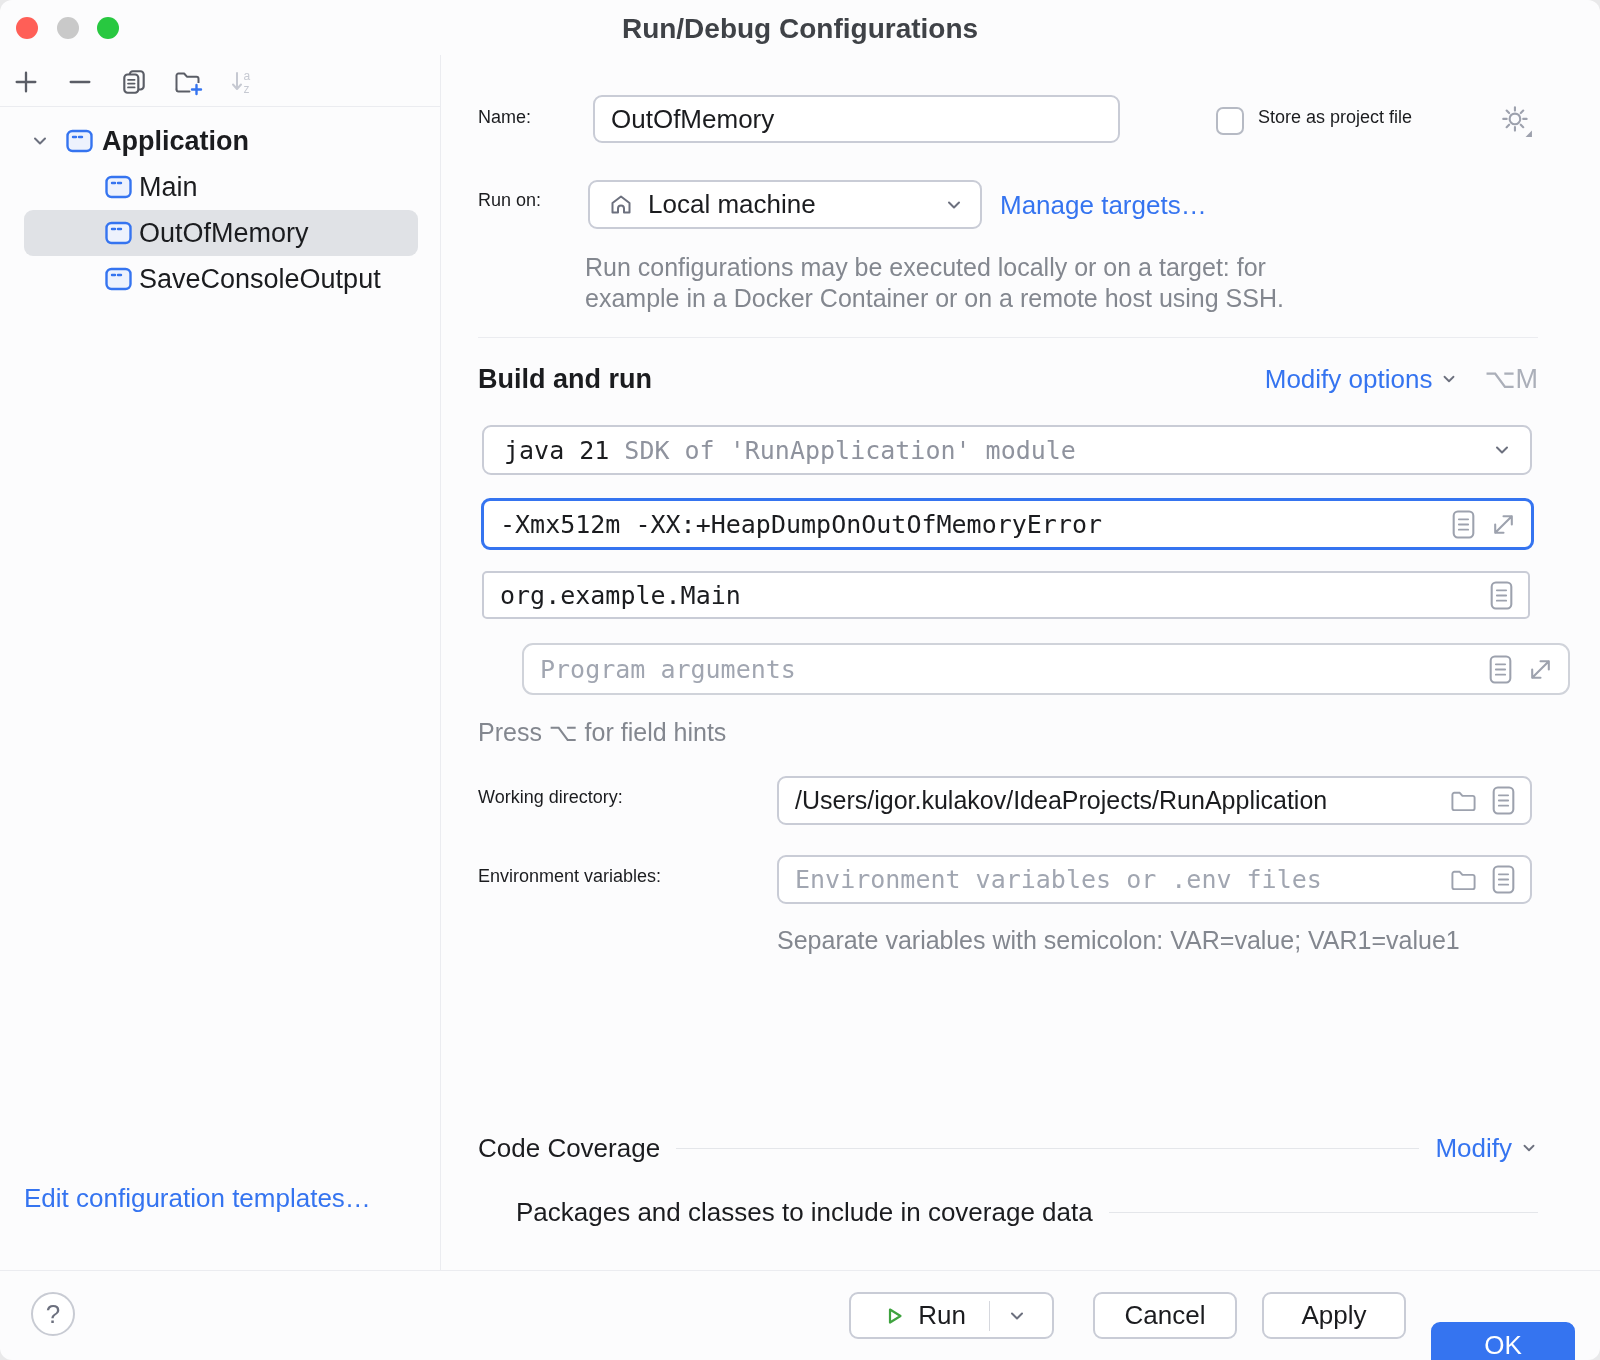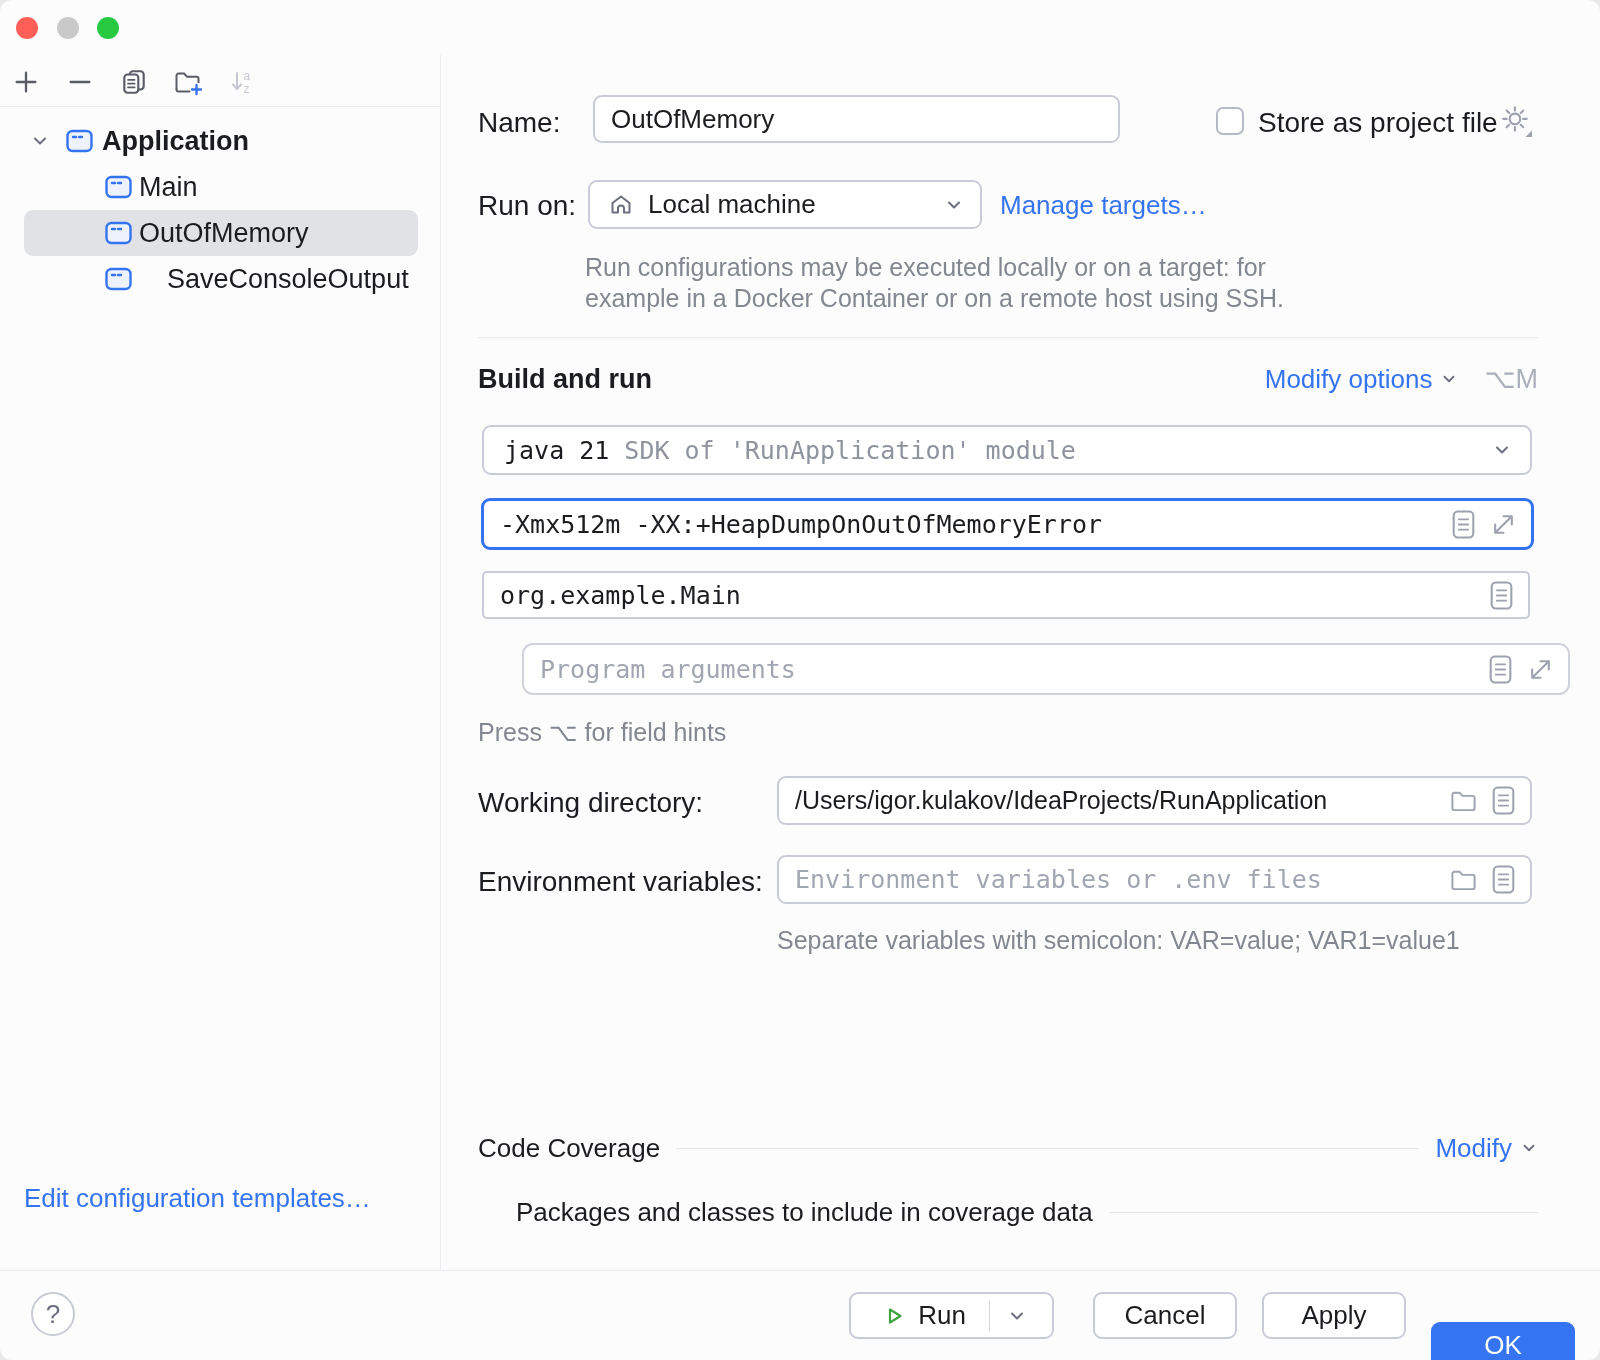--- a/index.html
+++ b/index.html
@@ -24,21 +24,21 @@
   .tool-btn{ width:36px; height:36px; display:flex; align-items:center; justify-content:center;
              color:#5a5d66; border-radius:6px; cursor:pointer; }
   .tool-btn.disabled{ color:#c6c9d2; }
   .tree-row{ position:absolute; display:flex; align-items:center; height:46px; }
   .tree-row .label{ font-size:27px; }
   .tree-row.selected-bg{ background:#e0e2e6; border-radius:9px; }
   .bold{ font-weight:700; }
   .link{ color:#3574f0; cursor:pointer; }
 
   
-  .form-label{ position:absolute; font-size:28px; color:#1b1c1f; }
+  .form-label{ position:absolute; font-size:18px; color:#1b1c1f; }
   .field{ position:absolute; display:flex; align-items:center; background:#ffffff;
           border:2px solid #c9ccd6; border-radius:9px; }
   .field.focused{ border:3px solid #3574f0; }
   .field.sq{ border-radius:5px; }
   .field input{ flex:1; height:100%; border:none; outline:none; background:transparent;
                 font-size:26px; padding:0 16px; color:#1b1c1f; font-family:inherit; }
   .field input.mono{ font-family:"DejaVu Sans Mono", monospace; font-size:25px; }
   .field input::placeholder{ color:#a1a6b1; opacity:1; }
   .field .icons{ display:flex; align-items:center; gap:14px; padding-right:14px; color:#9da2ae; }
   .icon-btn{ display:flex; align-items:center; justify-content:center; cursor:pointer; }
@@ -67,20 +67,21 @@
 </style>
 </head>
 <body>
 
 <div class="window">
 
   <div class="titlebar">
     <span class="light" style="left:16px; background:#ff5f57;"></span>
     <span class="light" style="left:57px; background:#c9c9c9;"></span>
     <span class="light" style="left:97px; background:#28c840;"></span>
+    <div class="title">Run/Debug Configurations</div>
   </div>
 
   <div class="vdivider"></div>
 
   <div class="toolbar">
     <div class="tool-btn">
       <svg width="28" height="28" viewBox="0 0 24 24">
           <path d="M12 4v16M4 12h16" stroke="currentColor" stroke-width="2" stroke-linecap="round" fill="none"></path>
         </svg>
     </div>
@@ -135,21 +136,21 @@
   </div>
 
   <div class="tree-row selected-bg" style="left:24px; top:210px; width:394px; padding-left:81px;">
     <svg width="27" height="24" viewBox="0 0 27 24">
       <rect x="1.5" y="2" width="24" height="20" rx="5" fill="#edf2fd" stroke="#3574f0" stroke-width="2.4"></rect>
       <path d="M7 8h3M13 8h3" stroke="#3574f0" stroke-width="2.4" stroke-linecap="round"></path>
     </svg>
     <span class="label" style="margin-left:7px;">OutOfMemory</span>
   </div>
 
-  <div class="tree-row" style="left:0; top:256px;gap:28px;">
+  <div class="tree-row" style="left:0; top:256px;">
     <svg width="27" height="24" viewBox="0 0 27 24" style="margin-left:105px;">
       <rect x="1.5" y="2" width="24" height="20" rx="5" fill="#edf2fd" stroke="#3574f0" stroke-width="2.4"></rect>
       <path d="M7 8h3M13 8h3" stroke="#3574f0" stroke-width="2.4" stroke-linecap="round"></path>
     </svg>
     <span class="label" style="margin-left:7px;">SaveConsoleOutput</span>
   </div>
 
   <div class="abs link" style="left:24px; top:1183px; font-size:26px;">Edit configuration templates…</div>
 
   <div class="form-label" style="left:478px; top:107px;">Name:</div>

